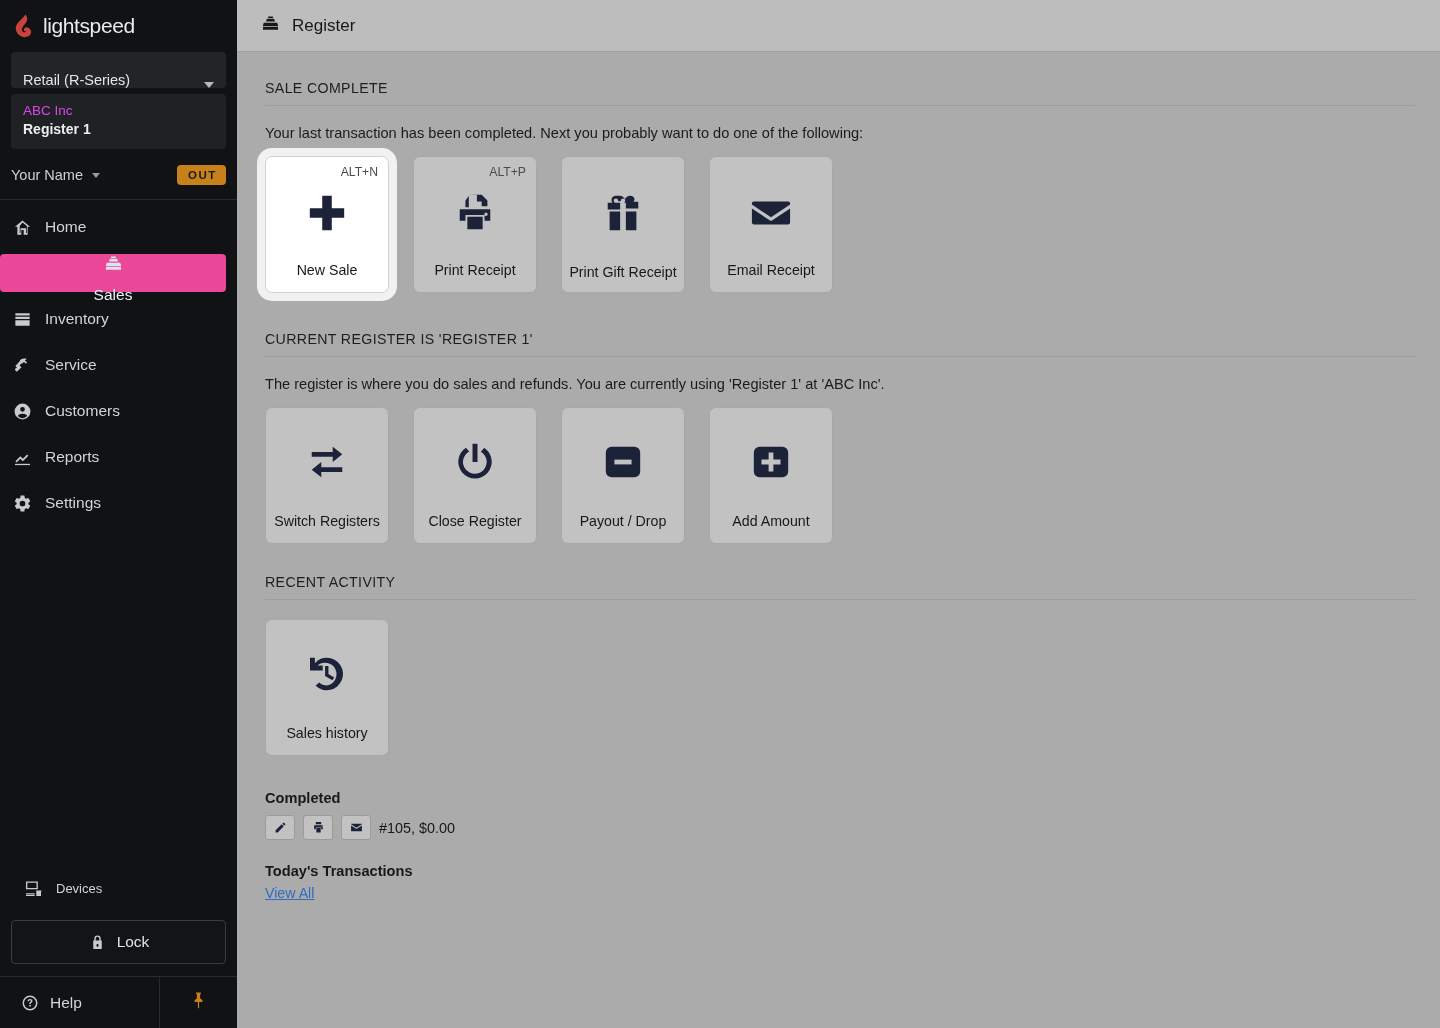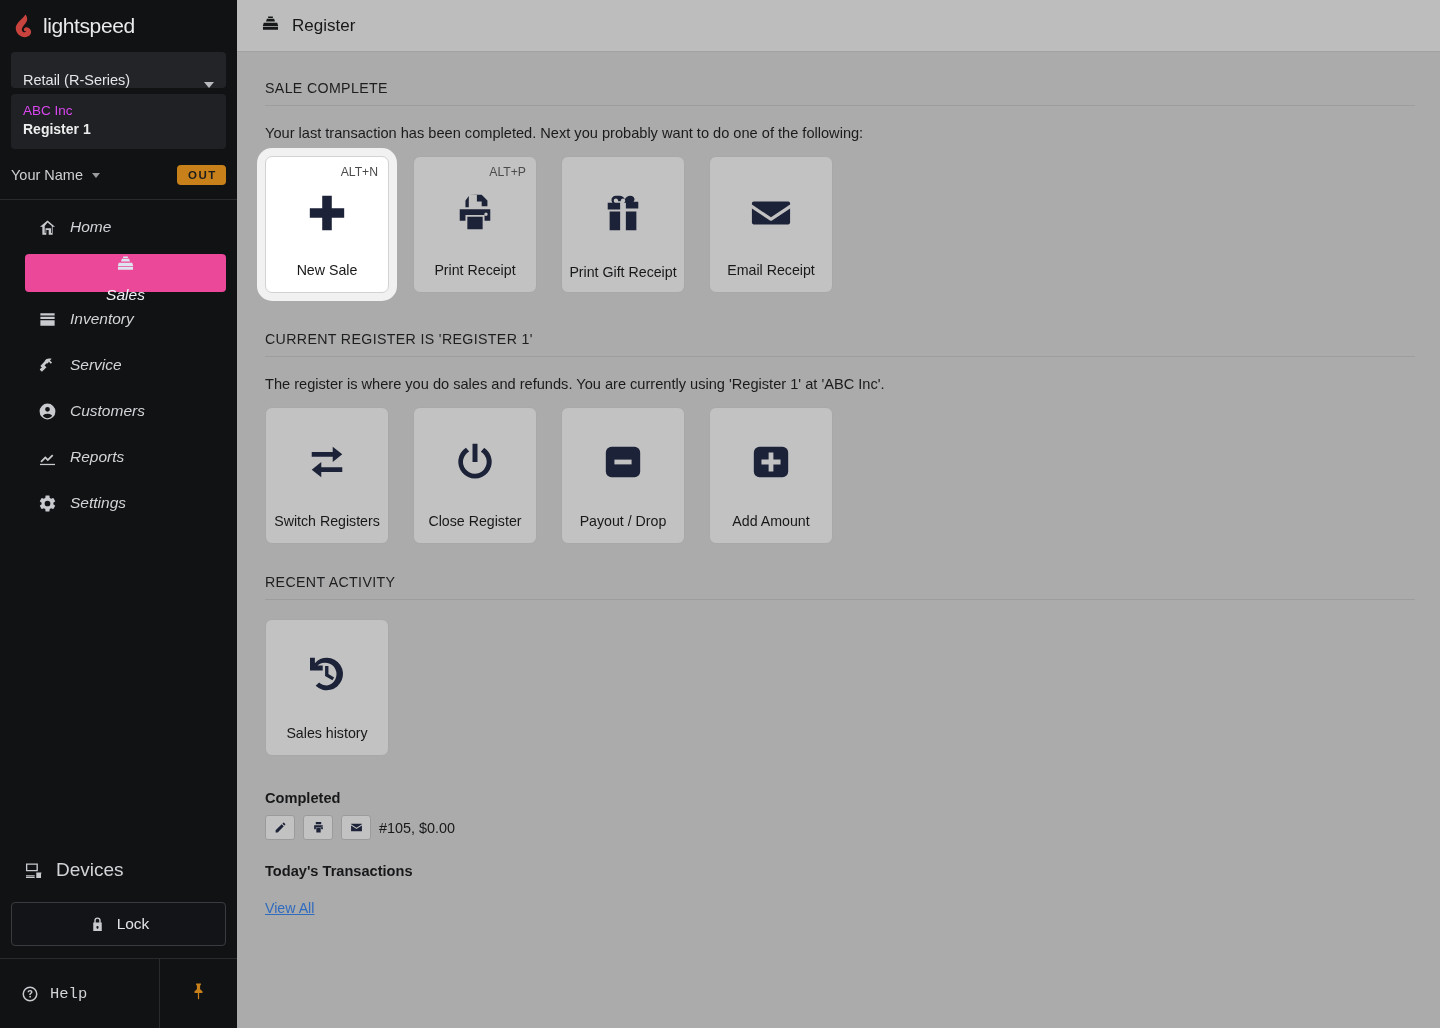--- a/index.html
+++ b/index.html
@@ -55,46 +55,46 @@
   }
   .user-left { display: flex; align-items: center; gap: 9px; font-size: 14.5px; color: #cfd0d3; }
   .caret-sm { width: 0; height: 0; border-left: 4.5px solid transparent; border-right: 4.5px solid transparent; border-top: 5.5px solid #9a9b9e; }
   .out-badge {
     background: #c8801a; color: #1c1c1c;
     font-size: 11.5px; font-weight: bold; letter-spacing: 1.6px;
     padding: 4px 9px 4px 11px; border-radius: 4px;
   }
 
   .nav-sep { height: 1px; background: #2a2b2e; margin: 0; }
-  .nav { padding: 8px 11px 0 25px; font-style: italic; }
+  .nav { padding: 8px 11px 0 0; }
   .nav-item {
     height: 38px; display: flex; align-items: center; gap: 13px;
     border-radius: 4px; padding: 0 13px; margin-bottom: 8px;
     font-size: 15.5px; color: #d3d4d7;
   }
   .nav-item.active { background: #ec4899; color: #eef1f6; flex-direction: column; }
   .nav-icon { width: 19px; height: 19px; display:flex; align-items:center; justify-content:center; flex:0 0 19px; }
   .nav-icon svg { fill: #c9cacd; }
   .nav-item.active .nav-icon svg { fill: #dde4ef; }
 
   .sb-spacer { flex: 1 1 auto; }
 
   .devices-row {
     display:flex; align-items:center; gap: 13px;
-    padding: 0 24px; height: 40px; font-size: 19px; color: #d3d4d7;
+    padding: 0 24px; height: 40px; font-size: 13px; color: #d3d4d7;
   }
   .lock-btn {
     margin: 12px 11px 0 11px; height: 44px;
     border: 1px solid #3a3b3f; border-radius: 4px;
     display:flex; align-items:center; justify-content:center; gap: 10px;
     font-size: 15.5px; color: #e2e3e6; background: #131417;
   }
   .bottom-bar {
-    height: 70px; border-top: 1px solid #2a2b2e;
-    display: flex; align-items: stretch; margin-top: 12px; font-family: Liberation Mono, monospace;
+    height: 52px; border-top: 1px solid #2a2b2e;
+    display: flex; align-items: stretch; margin-top: 12px;
   }
   .help-cell {
     flex: 1 1 auto; display:flex; align-items:center; gap: 11px;
     padding-left: 20px; font-size: 15.5px; color: #d3d4d7;
     border-right: 1px solid #2a2b2e;
   }
   .pin-cell { width: 77px; display:flex; align-items:center; justify-content:center; }
 
   
   .main { flex: 1 1 auto; height: 1028px; display: flex; flex-direction: column; background: #ababab; }
@@ -147,21 +147,21 @@
   .completed-title { font-size: 14.6px; font-weight: bold; color: #17181a; }
   .mini-row { display: flex; align-items: center; gap: 8px; margin-top: 9px; }
   .mini-btn {
     width: 30px; height: 25px; background: #c2c2c2;
     border: 1px solid #9b9b9b; border-radius: 3px;
     display:flex; align-items:center; justify-content:center;
   }
   .mini-btn svg { fill: #1c2237; }
   .mini-text { font-size: 14.4px; color: #17181a; }
   .today-title { font-size: 14.6px; font-weight: bold; color: #17181a; margin-top: 23px; }
-  .view-all { font-size: 14.2px; color: #2f6bbf; margin-top: 21px; display: inline-block; }
+  .view-all { font-size: 14.2px; color: #2f6bbf; margin-top: 6px; display: inline-block; }
 </style>
 </head>
 <body>
 
 <div class="app">
 
   <aside class="sidebar">
 
     <div class="logo-row">
       <span class="logo-mark">

